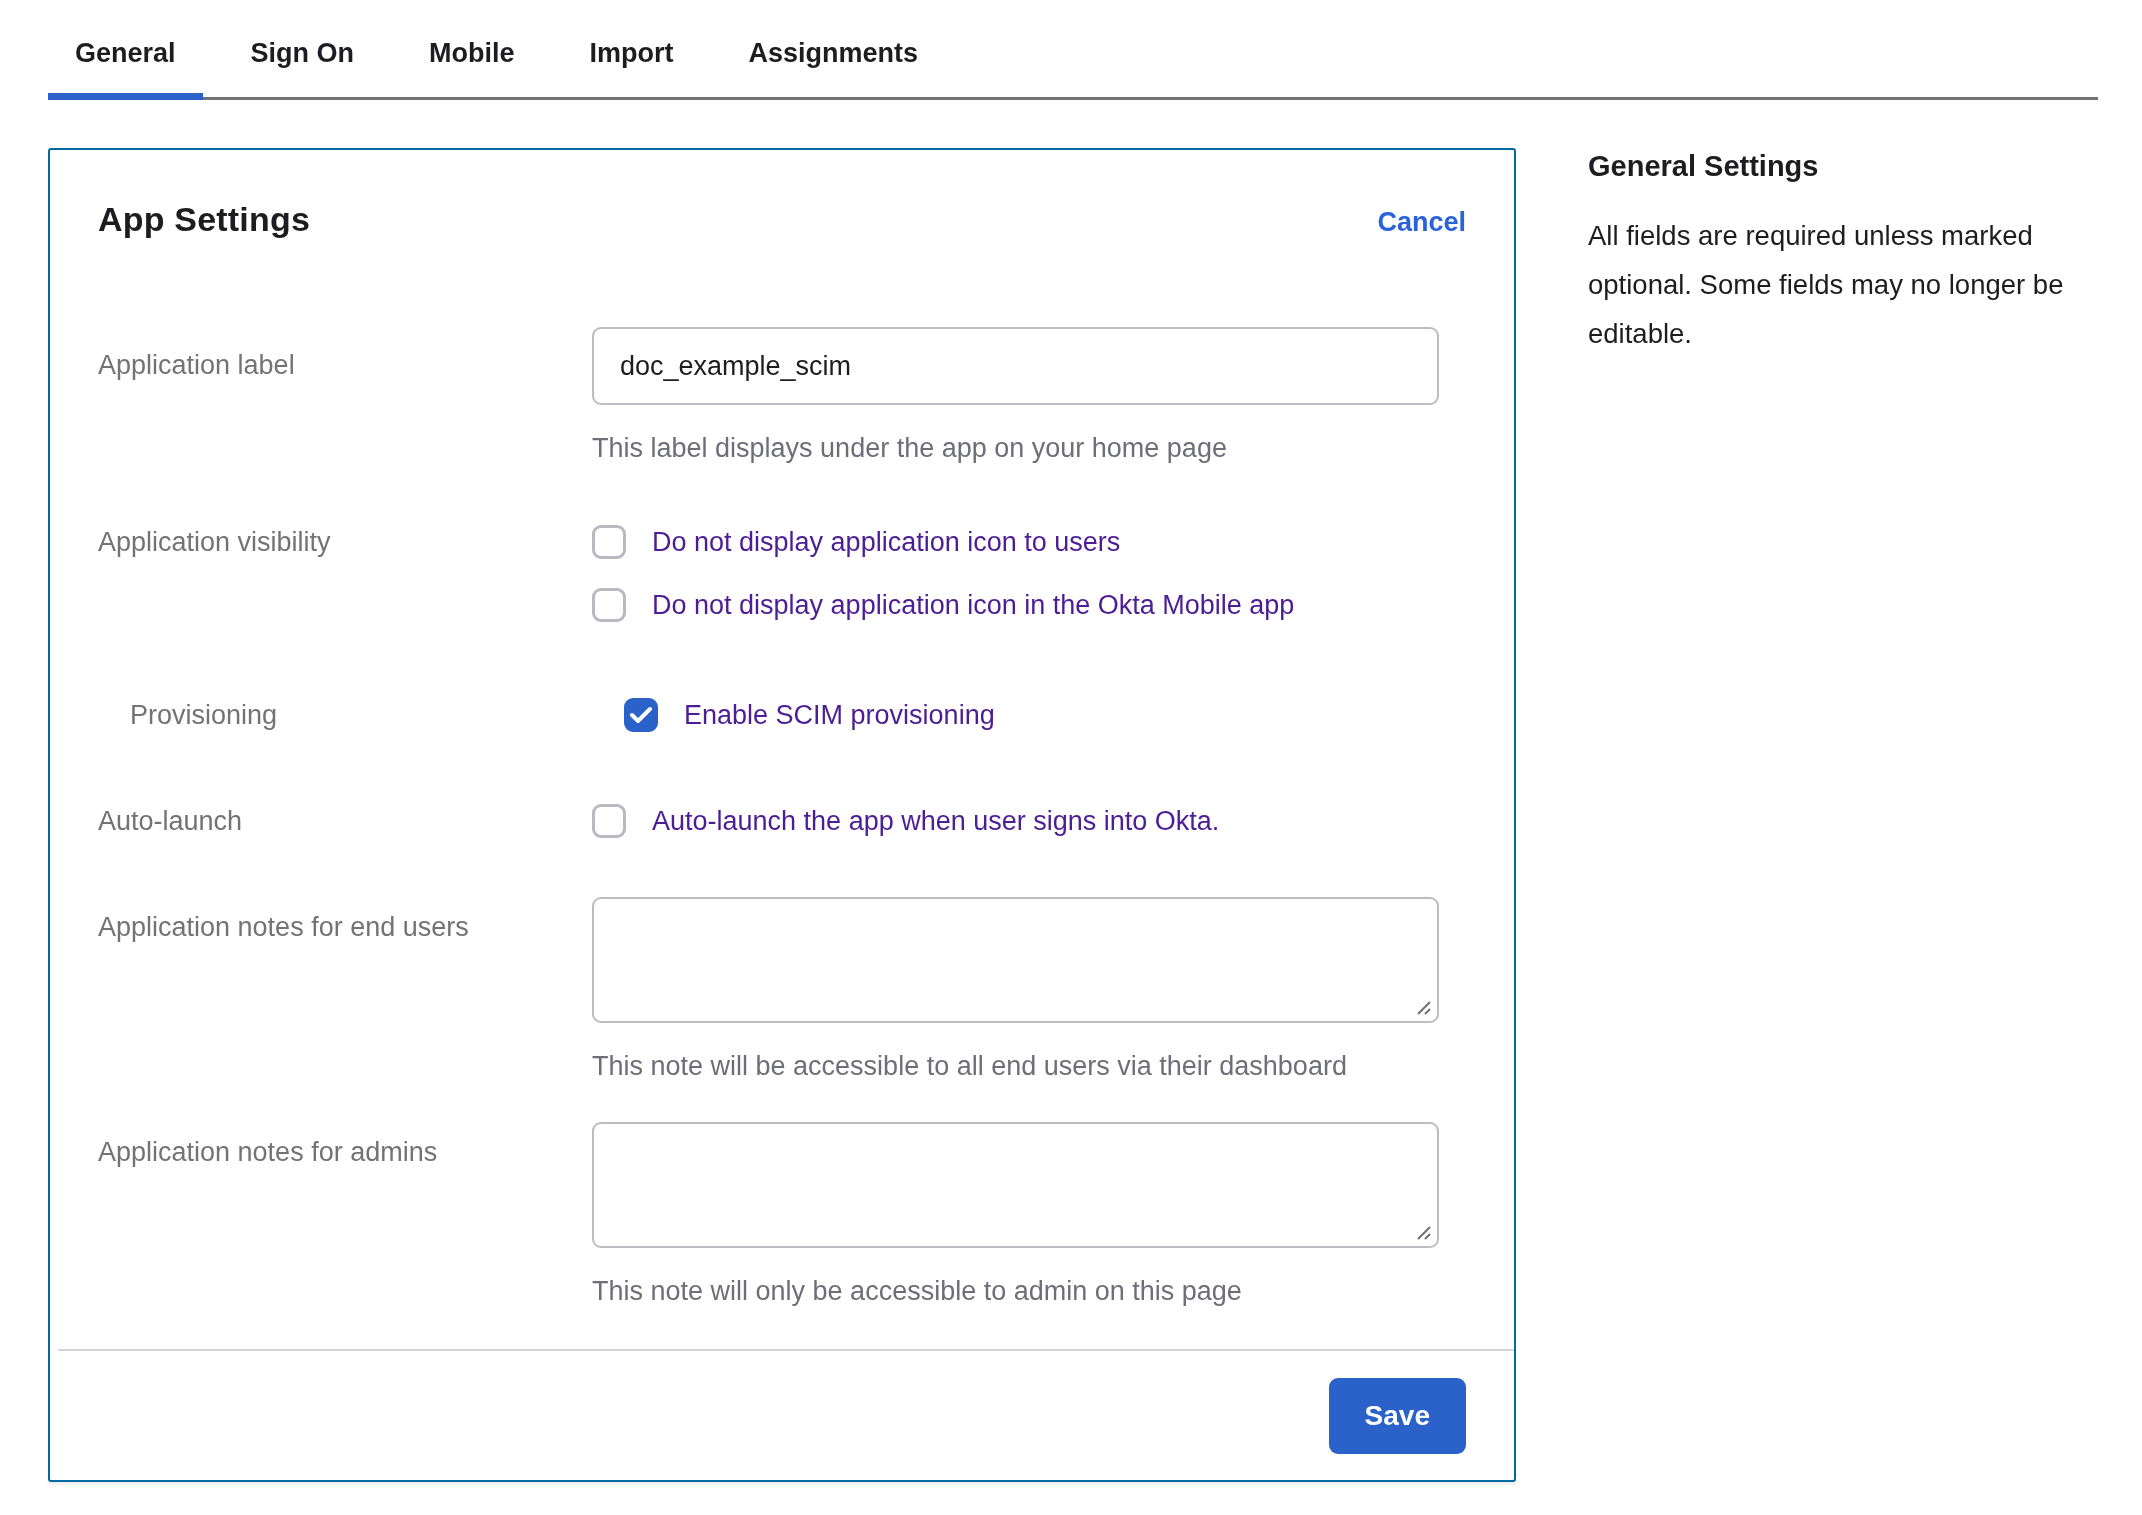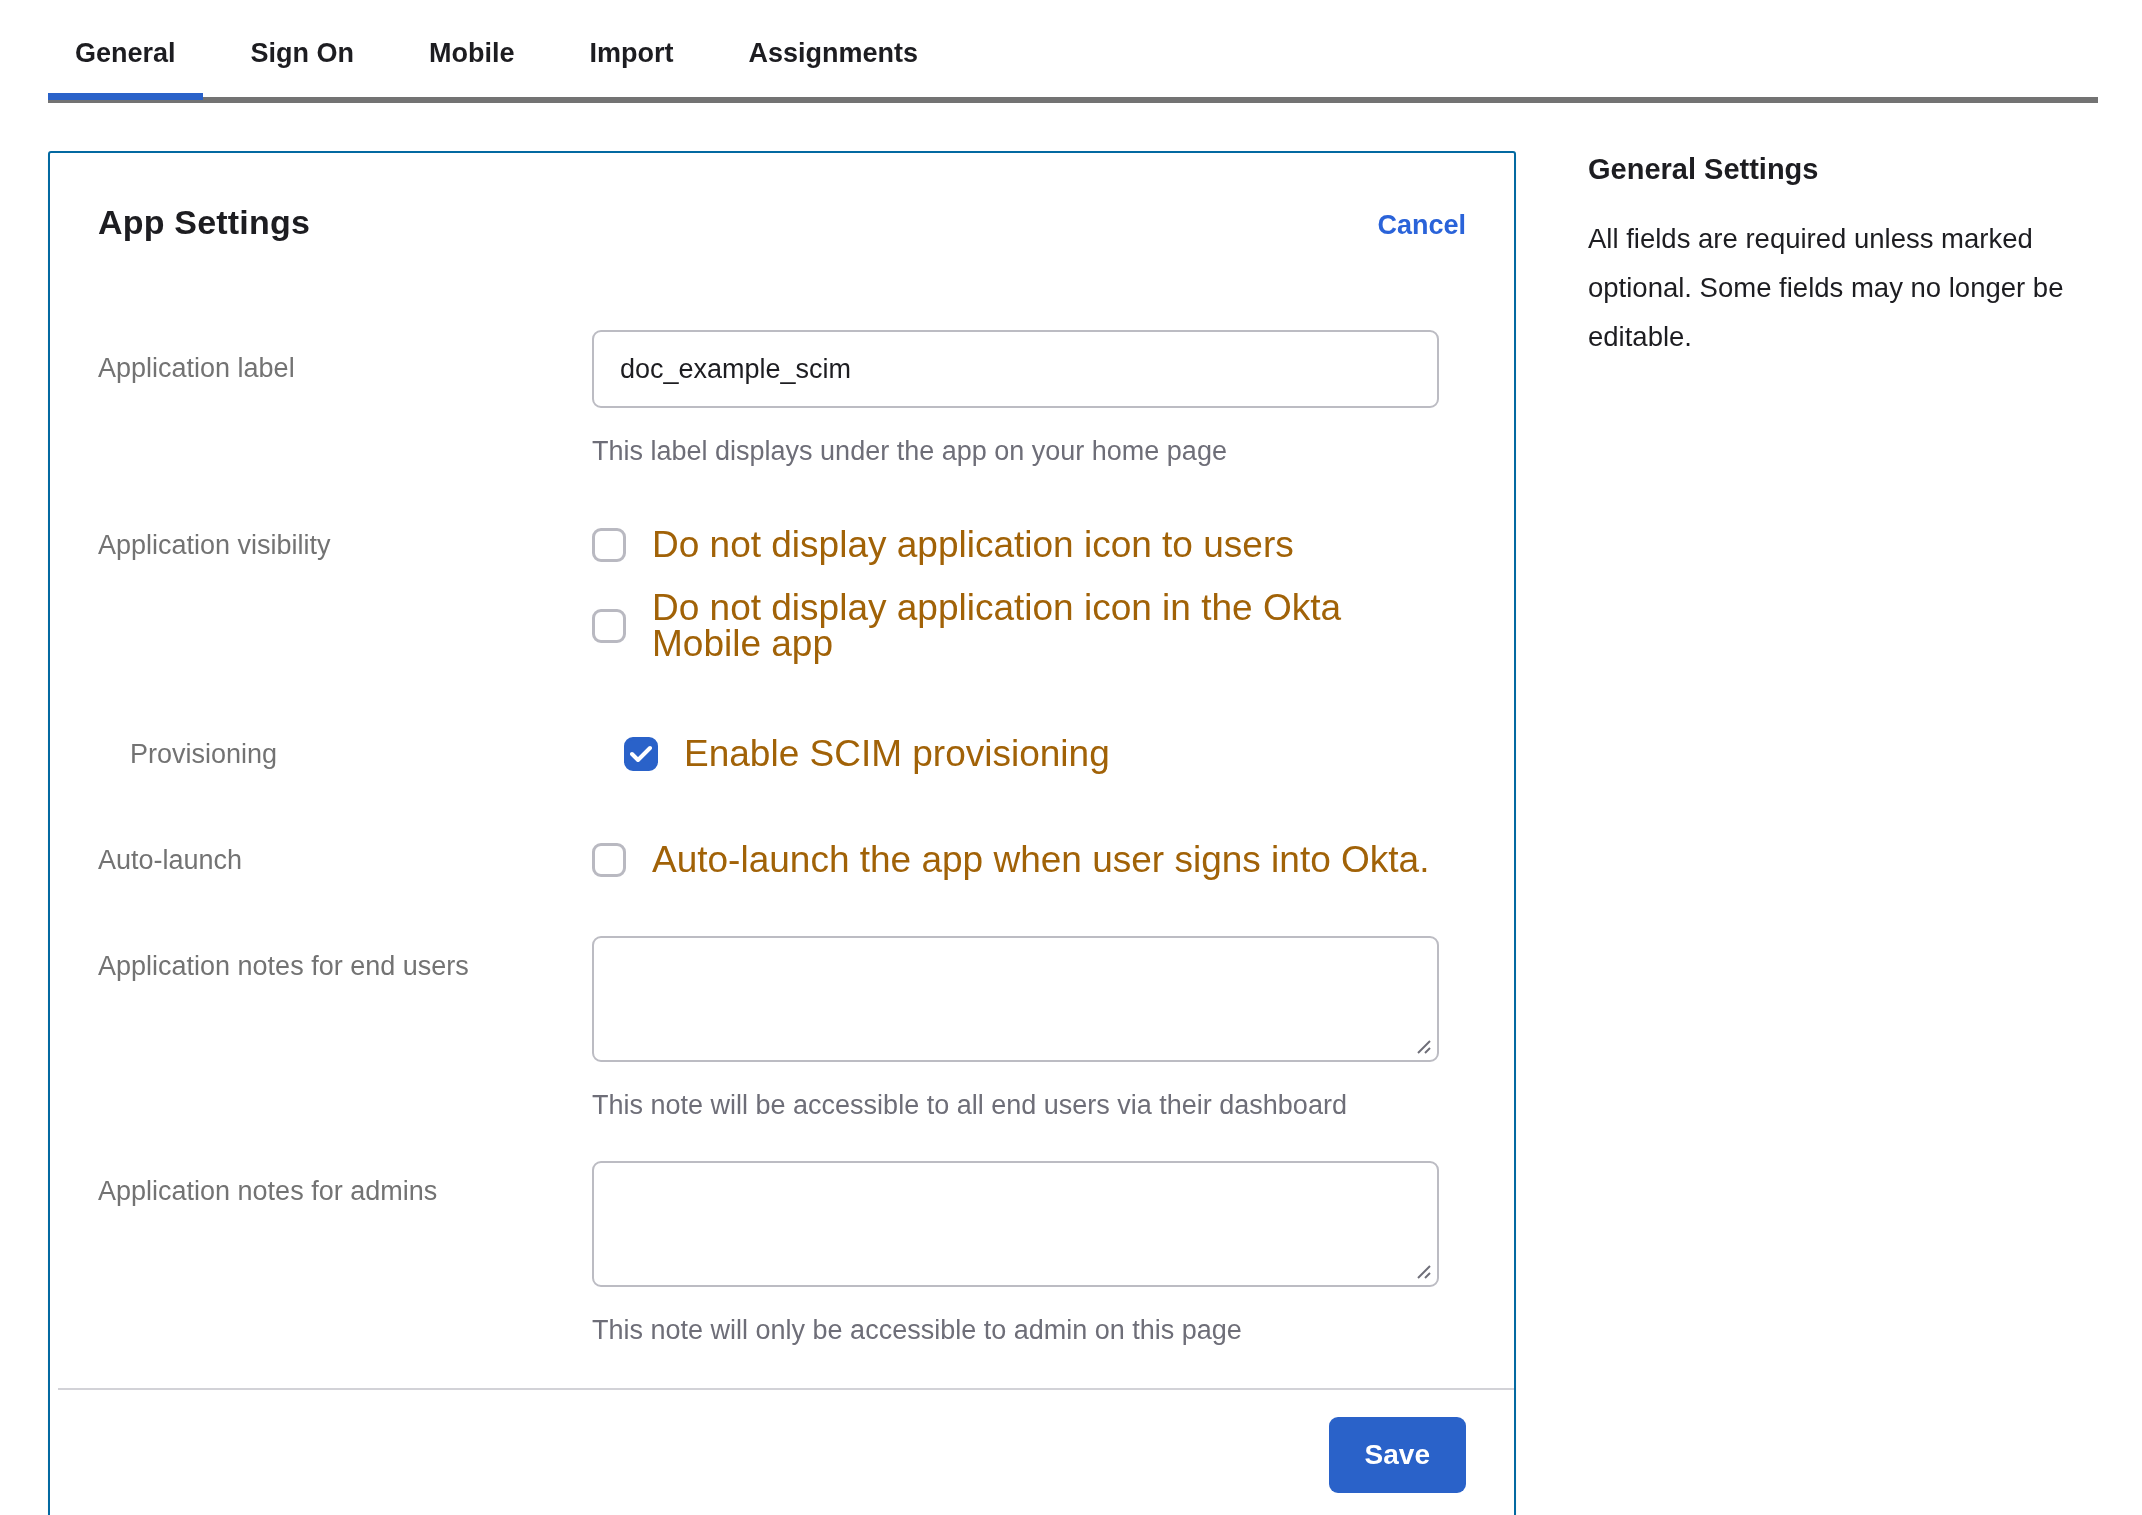--- a/index.html
+++ b/index.html
@@ -9,21 +9,21 @@
     font-family: "Liberation Sans", sans-serif;
     color: #1d1d21;
     overflow: hidden;
   }
 
   
   .tabs {
     display: flex;
     margin: 0 44px 0 48px;
     padding-top: 38px;
-    border-bottom: 6px solid #737373;
+    border-bottom: 3px solid #737373;
   }
   .tab {
     position: relative;
     padding: 0 27px 28px 27px;
     margin-right: 21px;
     font-size: 27px;
     font-weight: 700;
     color: #1d1d21;
     cursor: pointer;
     white-space: nowrap;
@@ -132,23 +132,23 @@
     align-items: center;
     justify-content: center;
   }
   .checkbox-box.checked {
     border-color: #2a62c9;
     background: #2a62c9;
   }
   .checkbox-box svg { display: block; }
   .checkbox-label {
     margin-left: 26px;
-    font-size: 37px;
+    font-size: 27px;
     line-height: 36px;
-    color: #a16207;
+    color: #4c1d95;
   }
 
   
   .textarea-wrap { position: relative; width: 100%; }
   .note-textarea {
     width: 100%;
     height: 126px;
     border: 2px solid #bcbcc3;
     border-radius: 9px;
     padding: 14px 26px;

